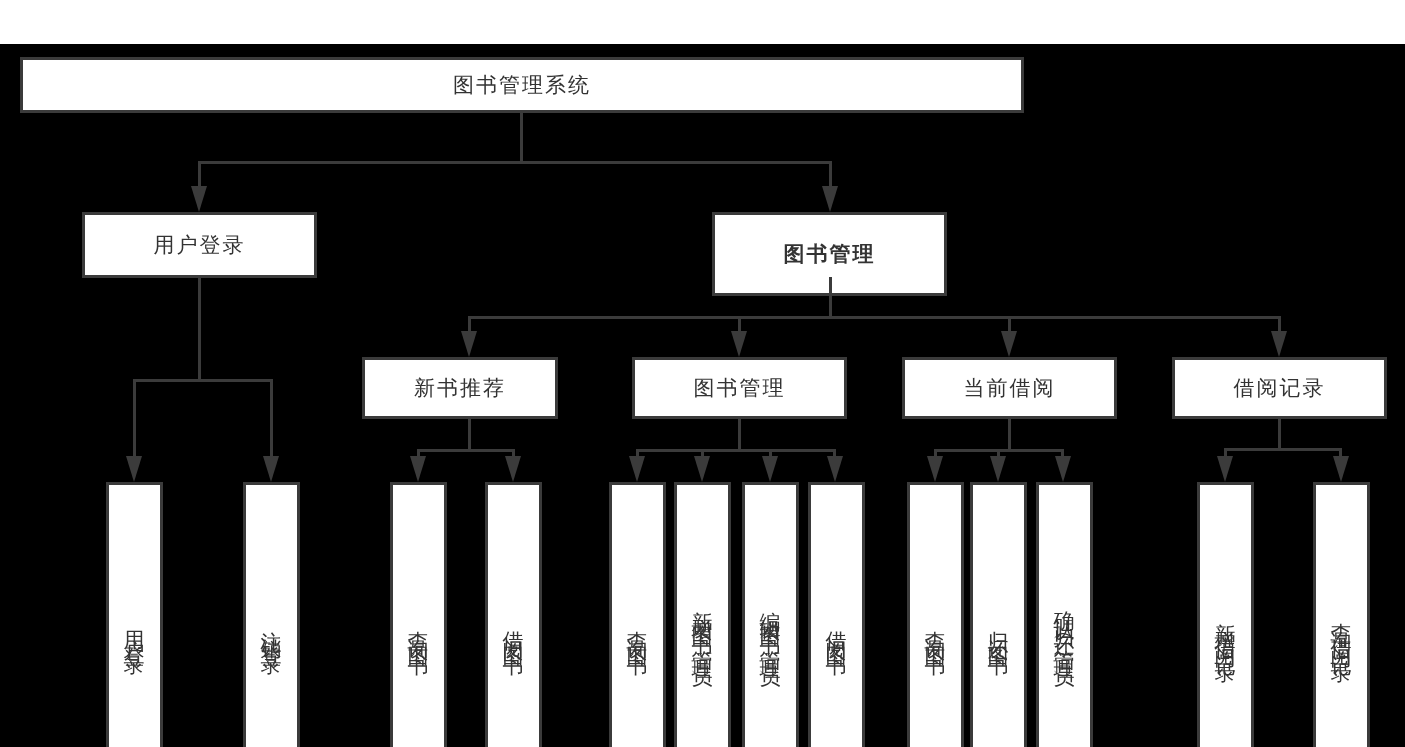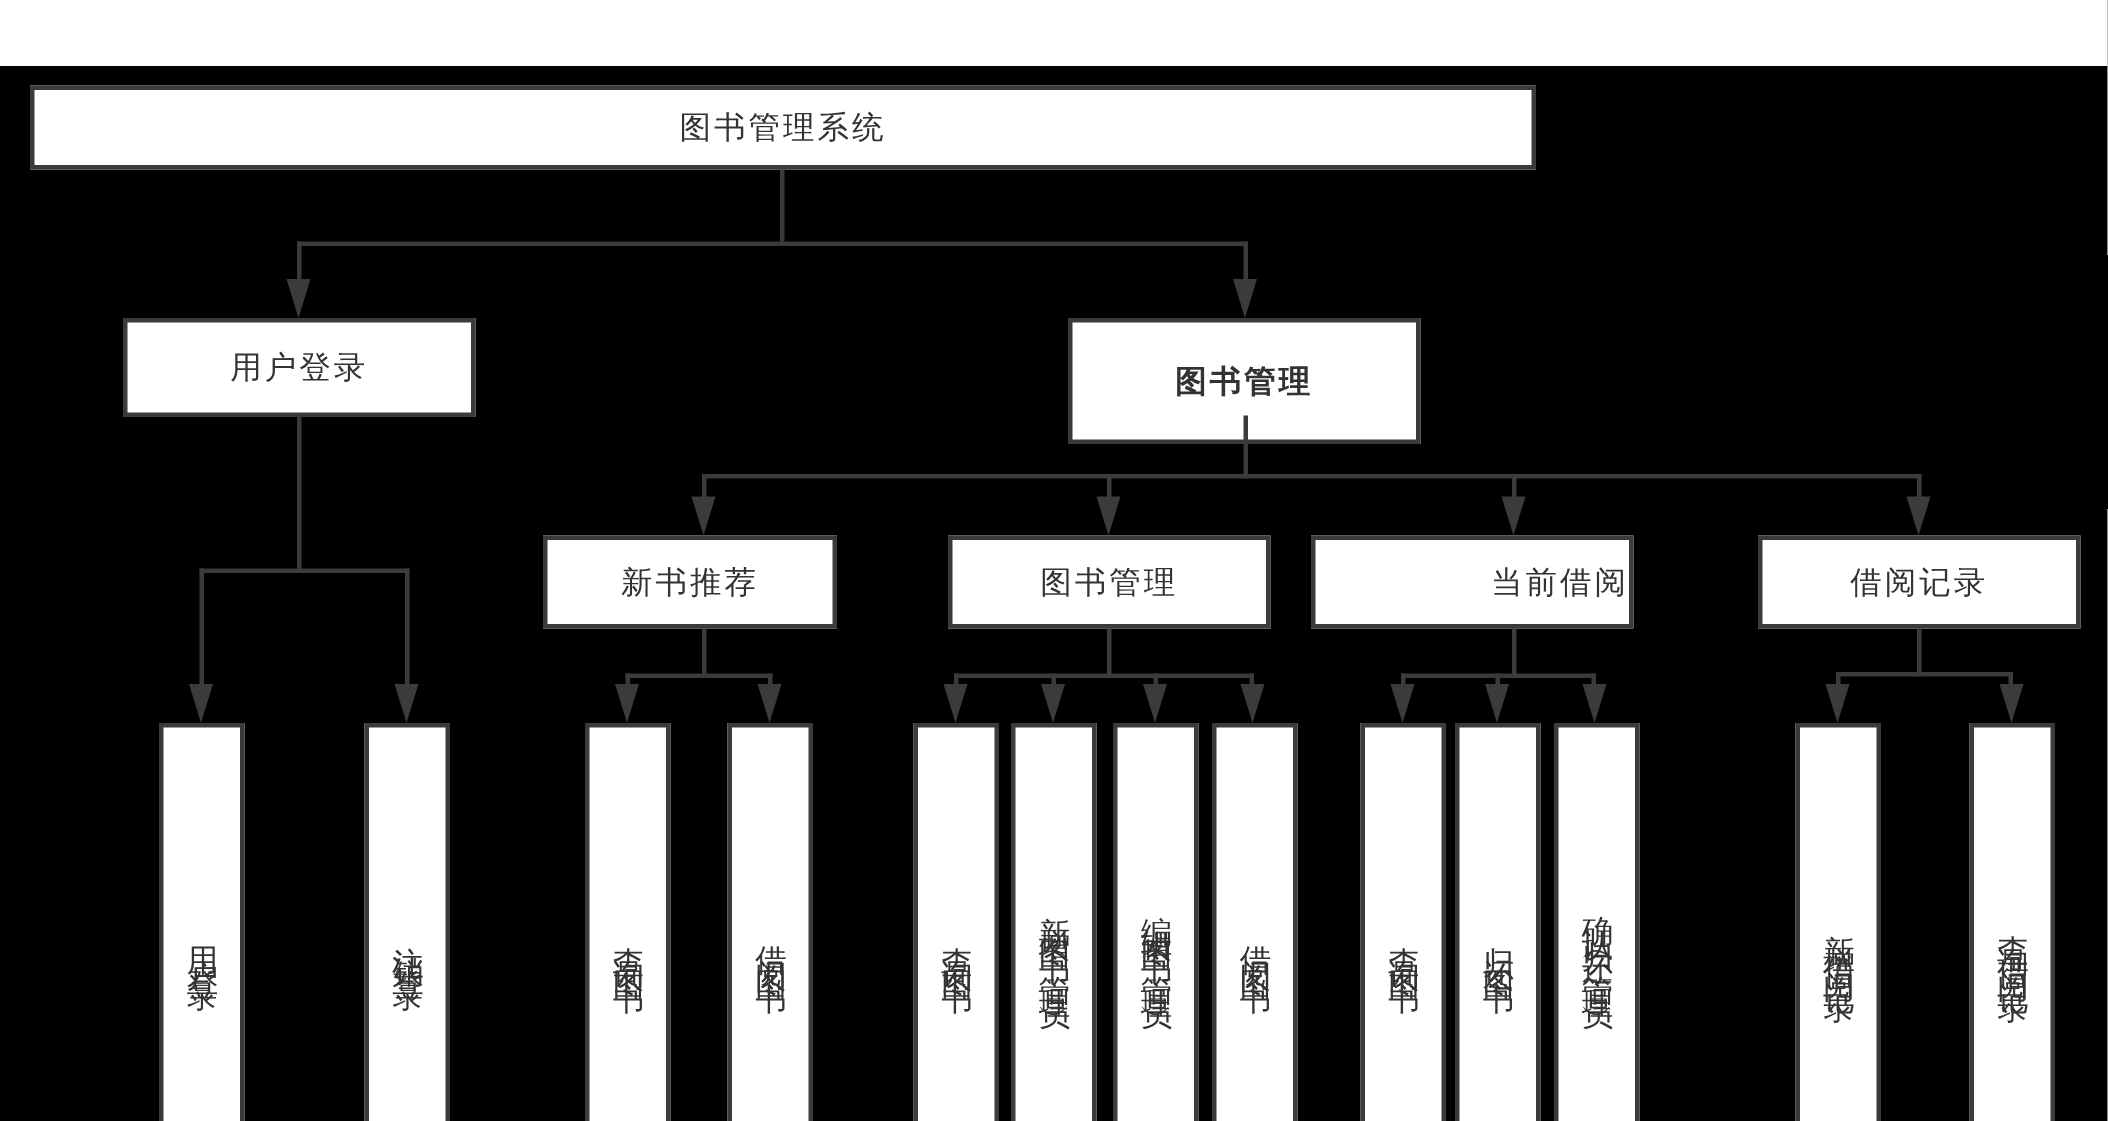--- a/index.html
+++ b/index.html
@@ -87,21 +87,21 @@
   </div>
 
   <div class="box" style="left:362px; top:313px; width:196px; height:62px;">
     <span class="h-label">新书推荐</span>
   </div>
 
   <div class="box" style="left:632px; top:313px; width:215px; height:62px;">
     <span class="h-label">图书管理</span>
   </div>
 
-  <div class="box" style="left:874px; top:313px; width:215px; height:62px;justify-content:flex-end;">
+  <div class="box" style="left:902px; top:313px; width:215px; height:62px;">
     <span class="h-label">当前借阅</span>
   </div>
 
   <div class="box" style="left:1172px; top:313px; width:215px; height:62px;">
     <span class="h-label">借阅记录</span>
   </div>
 
   <div class="leaf" style="left:106px;">
     <span class="v-label">用户登录</span>
   </div>

